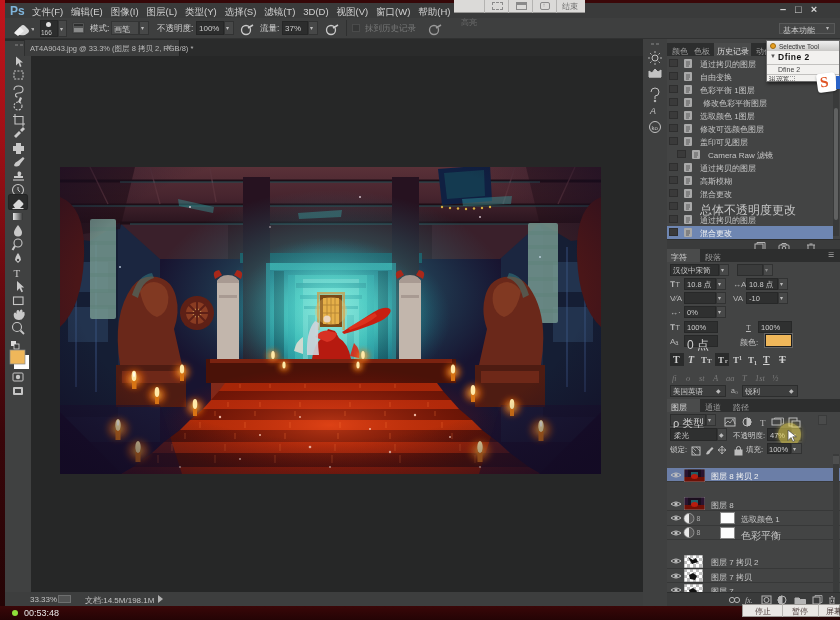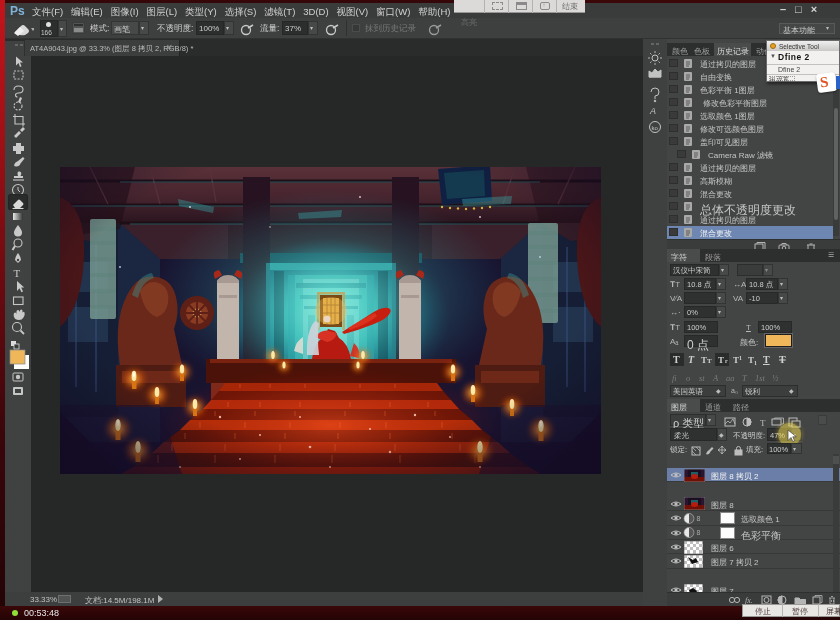--- a/index.html
+++ b/index.html
@@ -851,44 +851,45 @@
       </svg>
       <svg width="34" height="13" style="position:absolute;left:16px;top:0.5px">
         <circle cx="6" cy="6.5" r="5" fill="#e8e8e8"></circle>
         <path d="M6 1.5 a5 5 0 0 1 0 10z" fill="#555"></path>
         <circle cx="6" cy="6.5" r="5" fill="none" stroke="#999" stroke-width=".7"></circle>
         <text x="13.5" y="9" font-size="7" fill="#aaa">8</text>
       </svg>
       <div style="position:absolute;left:53px;top:1px;width:15px;height:12px;background:#fdfdfd;border:1px solid #888"></div>
       <div style="position:absolute;left:74px;top:3px;font-size:10px;color:#c6c6c6;white-space:nowrap">色彩平衡</div>
     </div>
-<div style="position:absolute;left:0;top:72.0px;width:173px;height:14.4px;border-bottom:1px solid #373838">
-      <svg width="12" height="8" style="position:absolute;left:3px;top:3px">
-        <path d="M1 4 Q6 0 11 4 Q6 8 1 4z" fill="none" stroke="#c0c0c0" stroke-width="1"></path>
-        <circle cx="6" cy="4" r="1.6" fill="#c0c0c0"></circle>
-      </svg>
-      <svg width="19" height="13" style="position:absolute;left:17px;top:0.5px">
-        <rect width="19" height="13" fill="#fff"></rect>
-        <path d="M0 0h3v3h-3z M6 0h3v3h-3z M12 0h3v3h-3z M18 0h1v3h-1z M3 3h3v3h-3z M9 3h3v3h-3z M15 3h3v3h-3z M0 6h3v3h-3z M6 6h3v3h-3z M12 6h3v3h-3z M18 6h1v3h-1z M3 9h3v4h-3z M9 9h3v4h-3z M15 9h3v4h-3z" fill="#bfbfbf"></path>
-        <rect width="19" height="13" fill="none" stroke="#777" stroke-width=".8"></rect>
-      </svg>
-      <div style="position:absolute;left:44px;top:3px;font-size:8px;color:#c6c6c6;white-space:nowrap">图层 6</div>
-    </div>
 <div style="position:absolute;left:0;top:86.4px;width:173px;height:14.4px;border-bottom:1px solid #373838">
       <svg width="12" height="8" style="position:absolute;left:3px;top:3px">
         <path d="M1 4 Q6 0 11 4 Q6 8 1 4z" fill="none" stroke="#c0c0c0" stroke-width="1"></path>
         <circle cx="6" cy="4" r="1.6" fill="#c0c0c0"></circle>
       </svg>
       <svg width="19" height="13" style="position:absolute;left:17px;top:0.5px">
         <rect width="19" height="13" fill="#fff"></rect>
         <path d="M0 0h3v3h-3z M6 0h3v3h-3z M12 0h3v3h-3z M18 0h1v3h-1z M3 3h3v3h-3z M9 3h3v3h-3z M15 3h3v3h-3z M0 6h3v3h-3z M6 6h3v3h-3z M12 6h3v3h-3z M18 6h1v3h-1z M3 9h3v4h-3z M9 9h3v4h-3z M15 9h3v4h-3z" fill="#bfbfbf"></path>
         <path d="M4 2 l5 3 3-2 2 4 -6 2z" fill="#111"></path>
         <rect width="19" height="13" fill="none" stroke="#777" stroke-width=".8"></rect>
       </svg>
       <div style="position:absolute;left:44px;top:3px;font-size:8px;color:#c6c6c6;white-space:nowrap">图层 7 拷贝 2</div>
+    </div>
+<div style="position:absolute;left:0;top:100.8px;width:173px;height:14.4px;border-bottom:1px solid #373838">
+      <svg width="12" height="8" style="position:absolute;left:3px;top:3px">
+        <path d="M1 4 Q6 0 11 4 Q6 8 1 4z" fill="none" stroke="#c0c0c0" stroke-width="1"></path>
+        <circle cx="6" cy="4" r="1.6" fill="#c0c0c0"></circle>
+      </svg>
+      <svg width="19" height="13" style="position:absolute;left:17px;top:0.5px">
+        <rect width="19" height="13" fill="#fff"></rect>
+        <path d="M0 0h3v3h-3z M6 0h3v3h-3z M12 0h3v3h-3z M18 0h1v3h-1z M3 3h3v3h-3z M9 3h3v3h-3z M15 3h3v3h-3z M0 6h3v3h-3z M6 6h3v3h-3z M12 6h3v3h-3z M18 6h1v3h-1z M3 9h3v4h-3z M9 9h3v4h-3z M15 9h3v4h-3z" fill="#bfbfbf"></path>
+        <path d="M5 6 l4-2 4 3 -2 4 -5-1z" fill="#111"></path>
+        <rect width="19" height="13" fill="none" stroke="#777" stroke-width=".8"></rect>
+      </svg>
+      <div style="position:absolute;left:44px;top:3px;font-size:8px;color:#c6c6c6;white-space:nowrap">图层 7 拷贝</div>
     </div>
 <div style="position:absolute;left:0;top:115.2px;width:173px;height:14.4px;border-bottom:1px solid #373838">
       <svg width="12" height="8" style="position:absolute;left:3px;top:3px">
         <path d="M1 4 Q6 0 11 4 Q6 8 1 4z" fill="none" stroke="#c0c0c0" stroke-width="1"></path>
         <circle cx="6" cy="4" r="1.6" fill="#c0c0c0"></circle>
       </svg>
       <svg width="19" height="13" style="position:absolute;left:17px;top:0.5px">
         <rect width="19" height="13" fill="#fff"></rect>
         <path d="M0 0h3v3h-3z M6 0h3v3h-3z M12 0h3v3h-3z M18 0h1v3h-1z M3 3h3v3h-3z M9 3h3v3h-3z M15 3h3v3h-3z M0 6h3v3h-3z M6 6h3v3h-3z M12 6h3v3h-3z M18 6h1v3h-1z M3 9h3v4h-3z M9 9h3v4h-3z M15 9h3v4h-3z" fill="#bfbfbf"></path>
         <path d="M5 6 l4-2 4 3 -2 4 -5-1z" fill="#111"></path>

